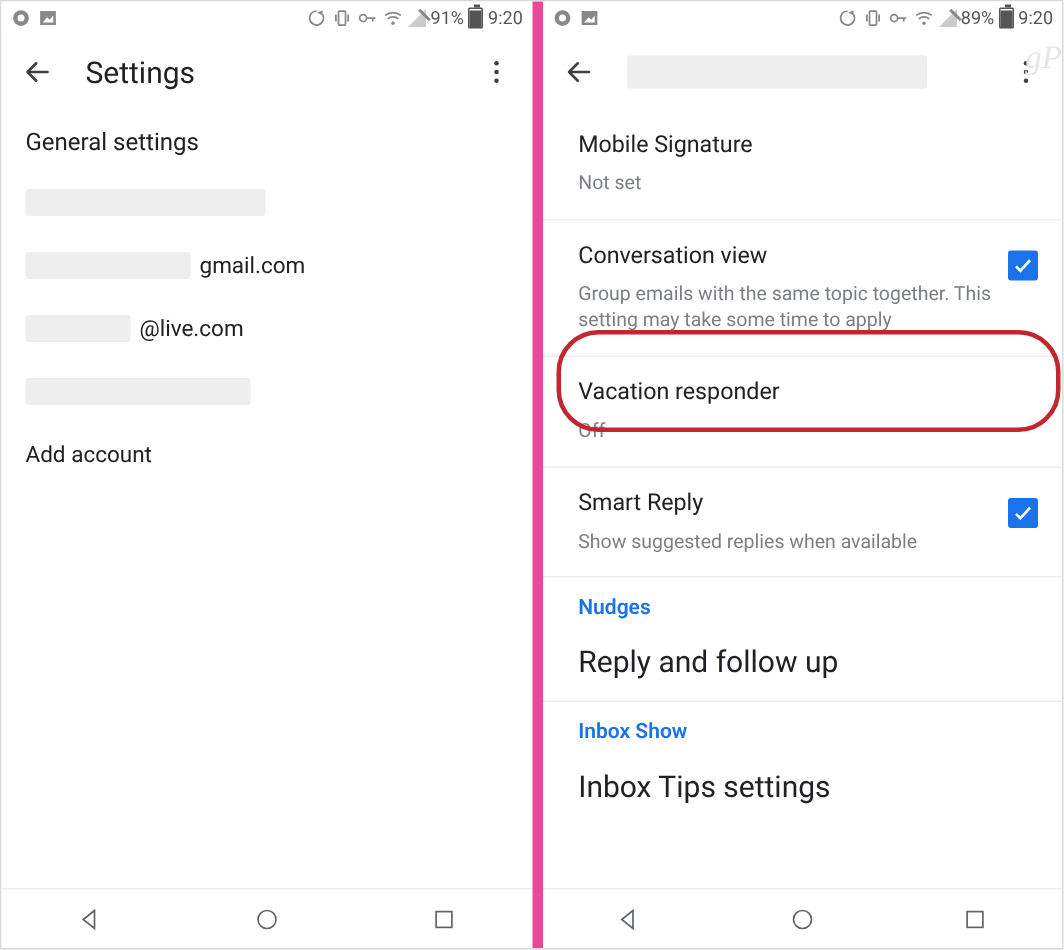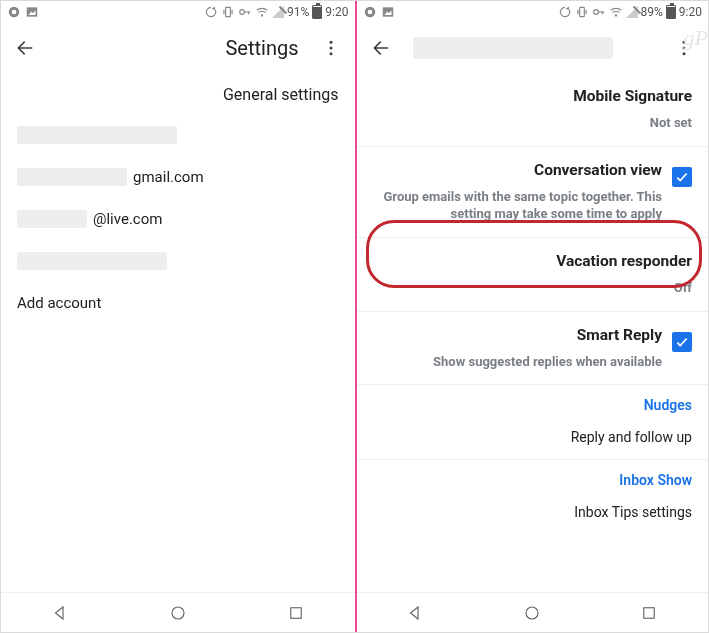--- a/index.html
+++ b/index.html
@@ -12,23 +12,22 @@
     display: flex;
     border: 1px solid #d9d9d9;
   }
   .phone {
     flex: 1 1 50%;
     display: flex;
     flex-direction: column;
     position: relative;
     background: #fff;
     overflow: hidden;
-    text-align: right;
-  }
-  .phone + .phone { border-left: 2px solid #ec4899; }
+  }
+  .phone + .phone { border-left: 7px solid #ec4899; }
 
   
   .status-bar {
     height: 22px;
     display: flex;
     align-items: center;
     justify-content: space-between;
     padding: 0 6px;
     font-size: 12px;
     color: #555;
@@ -93,21 +92,21 @@
     color:#202124;
     cursor:pointer;
   }
   .acct-item .redact { display:inline-block; }
 
   
   .settings-list { display:flex; flex-direction:column; overflow:hidden; }
   .setting {
     padding: 14px 16px 14px 24px;
     border-bottom: 1px solid #eceff1;
-    display:flex; align-items:flex-start; gap:10px;font-weight:bold;
+    display:flex; align-items:flex-start; gap:10px;
   }
   .setting .txt { flex:1; }
   .setting .lbl { font-size:15.5px; color:#202124; }
   .setting .sub { font-size:13px; color:#7a7f85; margin-top:10px; line-height:1.3; }
   .checkbox {
     width:20px; height:20px; border:2px solid #9aa0a6; border-radius:2px;
     display:flex; align-items:center; justify-content:center;
     margin-top:6px;
     flex-shrink:0;
     cursor:pointer;
@@ -115,21 +114,21 @@
   .checkbox.checked { background:#1a73e8; border-color:#1a73e8; }
   .checkbox.checked svg { width:14px; height:14px; stroke:#fff; stroke-width:3; fill:none; }
 
   .section-label {
     padding: 12px 16px 6px 24px;
     font-size:14px; font-weight:600;
     color:#1a73e8;
   }
   .simple-row {
     padding: 10px 16px 14px 24px;
-    font-size:14px; color:#202124;
+    font-size:20px; color:#202124;
     border-bottom: 1px solid #eceff1;
     cursor:pointer;
   }
 
   
   .highlight-ring {
     position:absolute;
     border:3px solid #c1272d;
     border-radius:28px;
     pointer-events:none;

